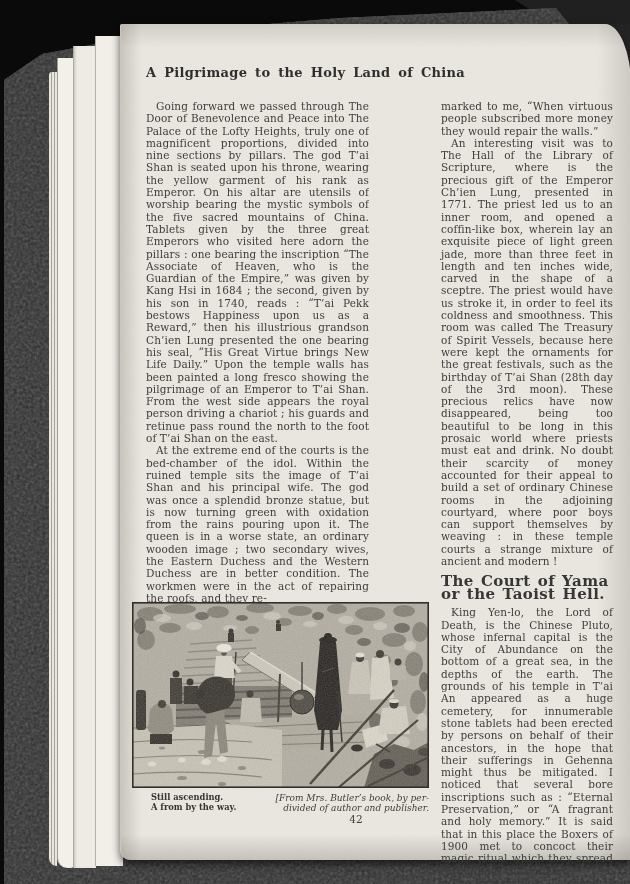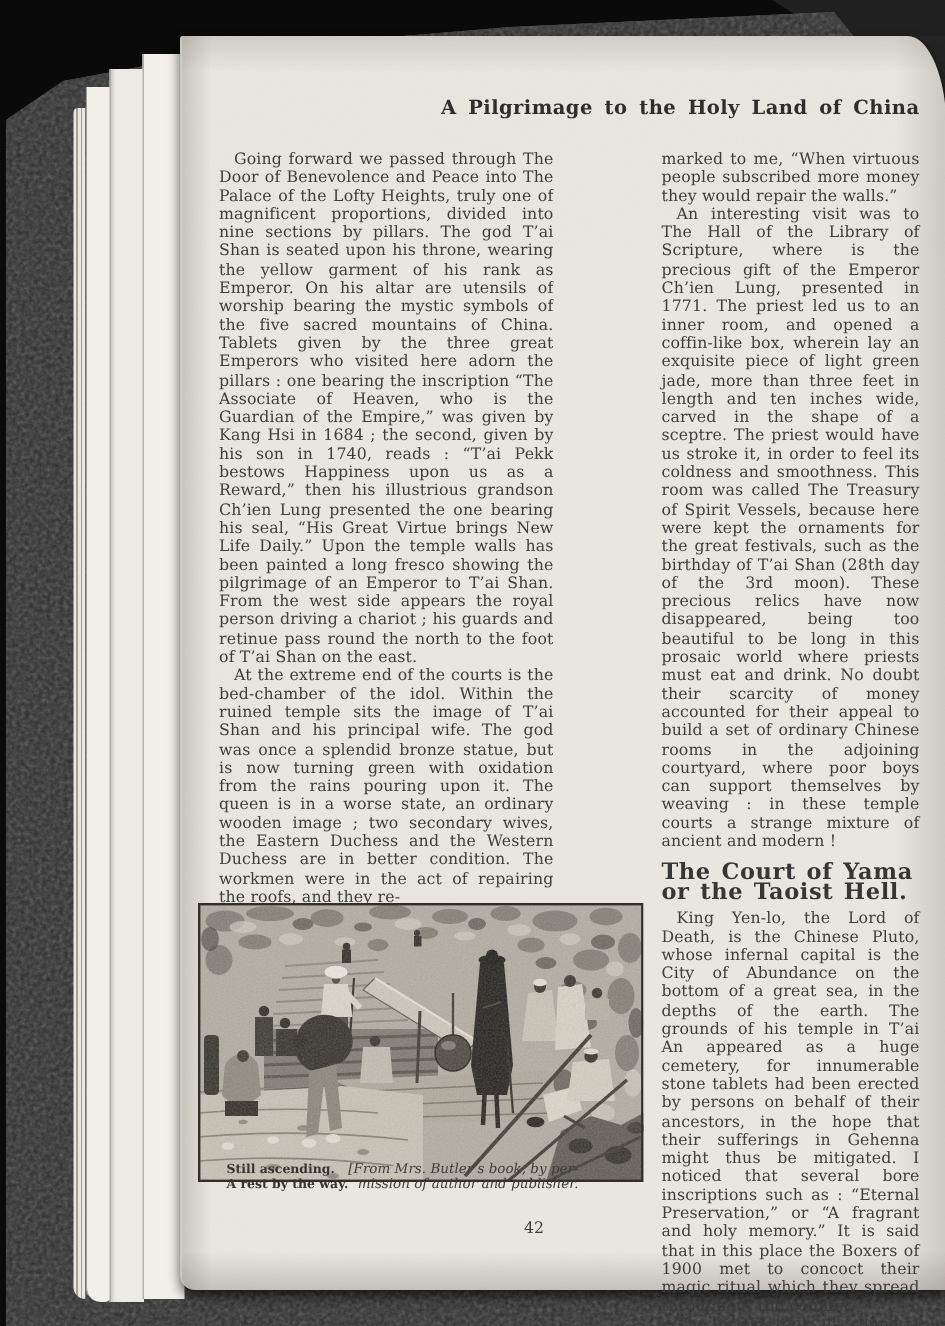--- a/index.html
+++ b/index.html
@@ -27,35 +27,35 @@
     border-left:1px solid #c9c6be;
     border-radius:2px 26px 0 10px / 2px 62px 0 10px;
     background:
       linear-gradient(90deg,rgba(115,110,100,.28) 0,rgba(0,0,0,0) 20px),
       linear-gradient(270deg,rgba(90,85,78,.20) 0,rgba(0,0,0,0) 34px),
       linear-gradient(0deg,rgba(100,95,88,.28) 0,rgba(0,0,0,0) 26px),
       linear-gradient(180deg,rgba(110,105,96,.20) 0,rgba(0,0,0,0) 24px),
       #eae7e0;
     box-shadow:0 4px 8px rgba(0,0,0,.65);}
   .paper-grain{position:absolute;left:0;top:0;pointer-events:none;}
-  .title{position:absolute;left:25px;top:41px;width:467px;margin:0;text-align:right;
+  .title{position:absolute;left:25px;top:41px;width:467px;margin:0;text-align:left;
     font-size:13px;font-weight:bold;color:#2b2b2b;letter-spacing:.3px;word-spacing:3px;}
   .col{position:absolute;top:76px;font-size:10.5px;line-height:12.3px;color:#3a3a3a;
     text-align:justify;letter-spacing:.1px;}
   .col-left{left:25px;width:223px;height:504px;overflow:hidden;}
   .col-right{left:268px;width:224px;}
   .para{margin:0;text-indent:10px;}
   .para.cont{text-indent:0;}
   .subhead{margin:8px 0 5px;font-weight:bold;font-size:15px;line-height:13px;
     letter-spacing:.4px;word-spacing:1.5px;color:#333;text-align:left;}
   .wrap-spacer{float:left;width:40px;height:292px;margin:502px 12px 0 0;}
   .photo{position:absolute;left:11px;top:578px;width:297px;height:186px;margin:0;}
   .photo svg{display:block;}
-  .captions{position:absolute;left:11px;top:751px;width:297px;display:flex;
-    justify-content:flex-start;align-items:flex-start;}
+  .captions{position:absolute;left:11px;top:769px;width:297px;display:flex;
+    justify-content:space-between;align-items:flex-start;}
   .cap-left{margin-left:19px;font-size:8.3px;line-height:9.6px;font-weight:bold;color:#33312d;}
   .cap-credit{font-size:9px;line-height:10px;font-style:italic;text-align:right;color:#3c3a36;}
   .page-number{position:absolute;left:0;top:789px;width:470px;text-align:center;
     font-size:10.5px;color:#3a3a3a;}
 </style>
 </head>
 <body>
 
 <div class="stage">
 
@@ -265,25 +265,25 @@
         </g>
 
         <rect width="297" height="186" filter="url(#grain)" opacity="0.28"></rect>
         <rect x="0.8" y="0.8" width="295.4" height="184.4" fill="none" stroke="#2f2c27" stroke-width="1.6"></rect>
       </svg>
     </figure>
 
     <div class="captions">
       <div class="cap-left">
         <span>Still ascending.</span><br>
-        <span>A rest by the way.</span>
+        <span>A from by the way.</span>
       </div>
       <div class="cap-credit">
         <span>[From Mrs. Butler’s book, by per-</span><br>
-        <span>mission of author and publisher.</span>
+        <span>divided of author and publisher.</span>
       </div>
     </div>
 
     <div class="page-number">42</div>
 
     <svg class="paper-grain" width="510" height="836">
       <rect width="510" height="836" filter="url(#grain)" opacity="0.05"></rect>
     </svg>
   </div>
 </div>

